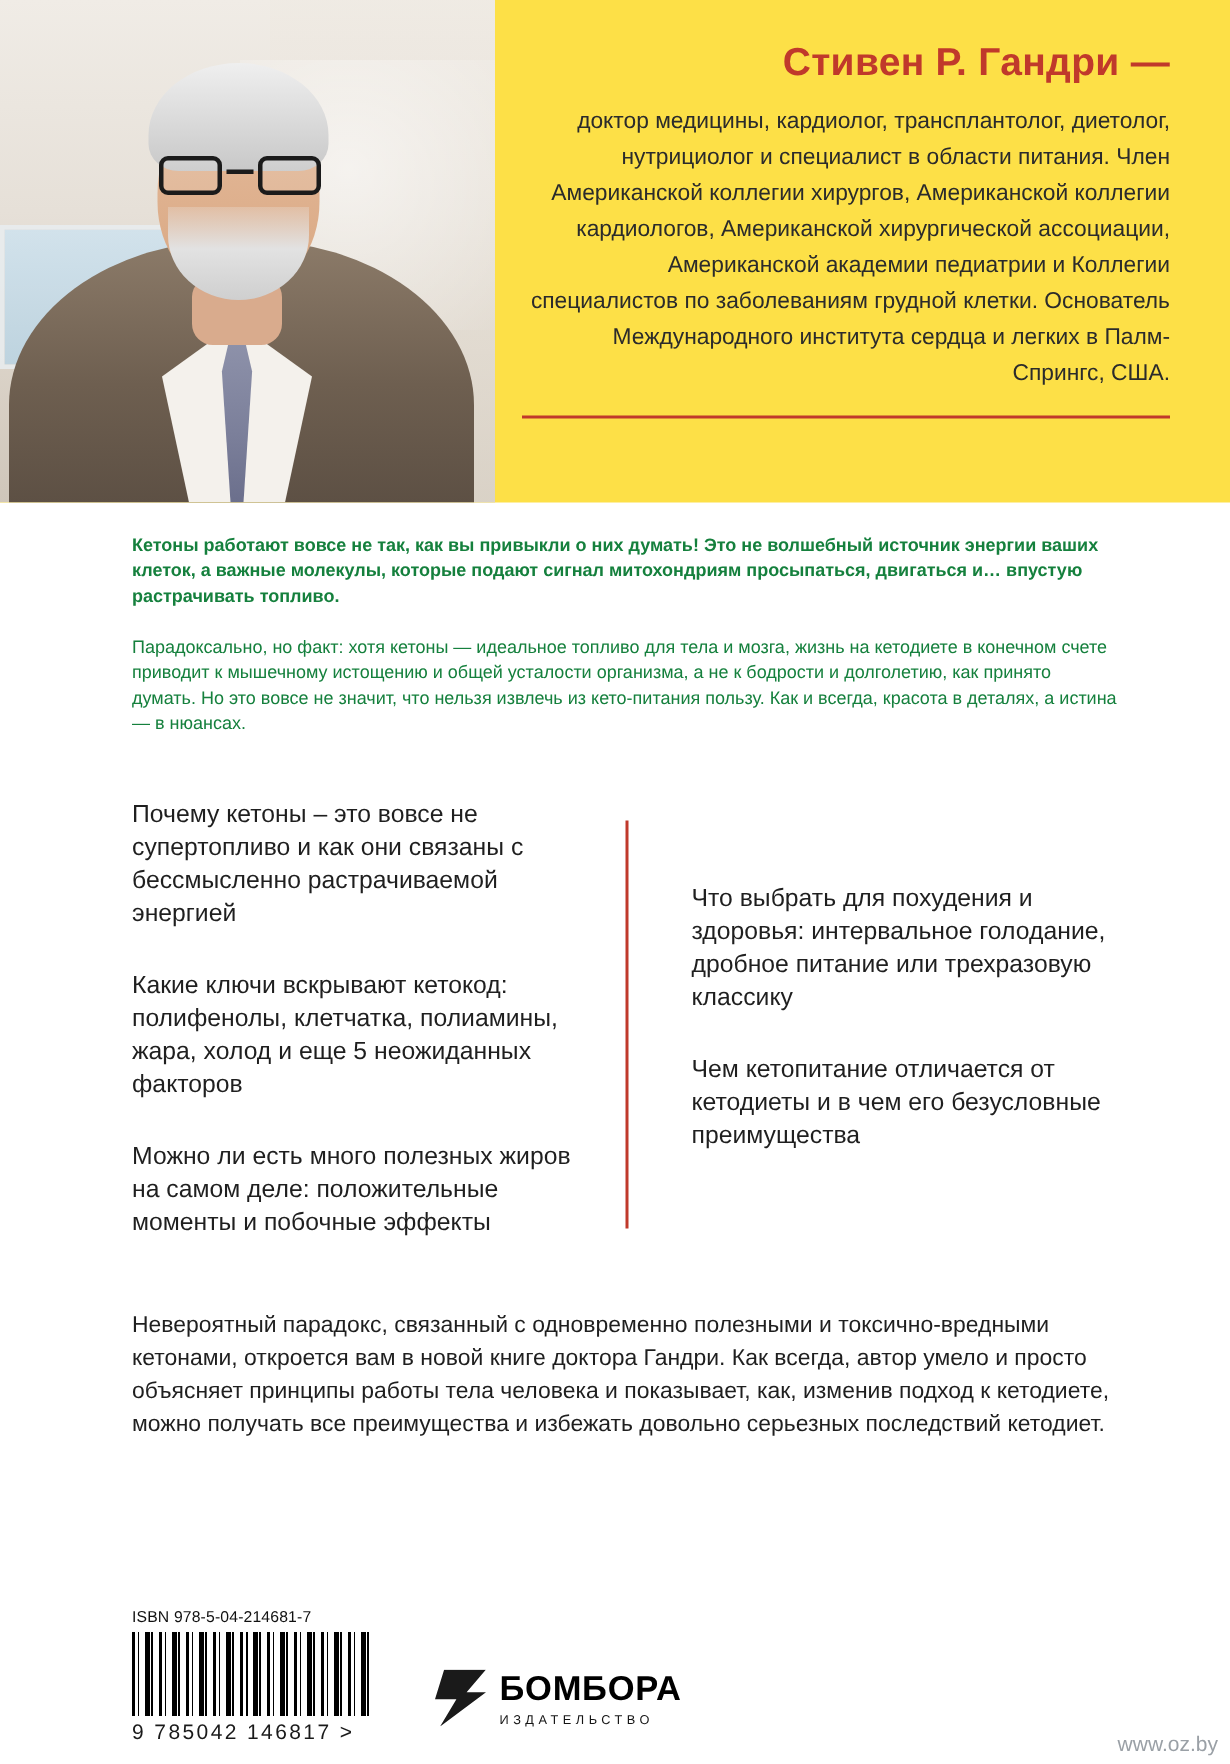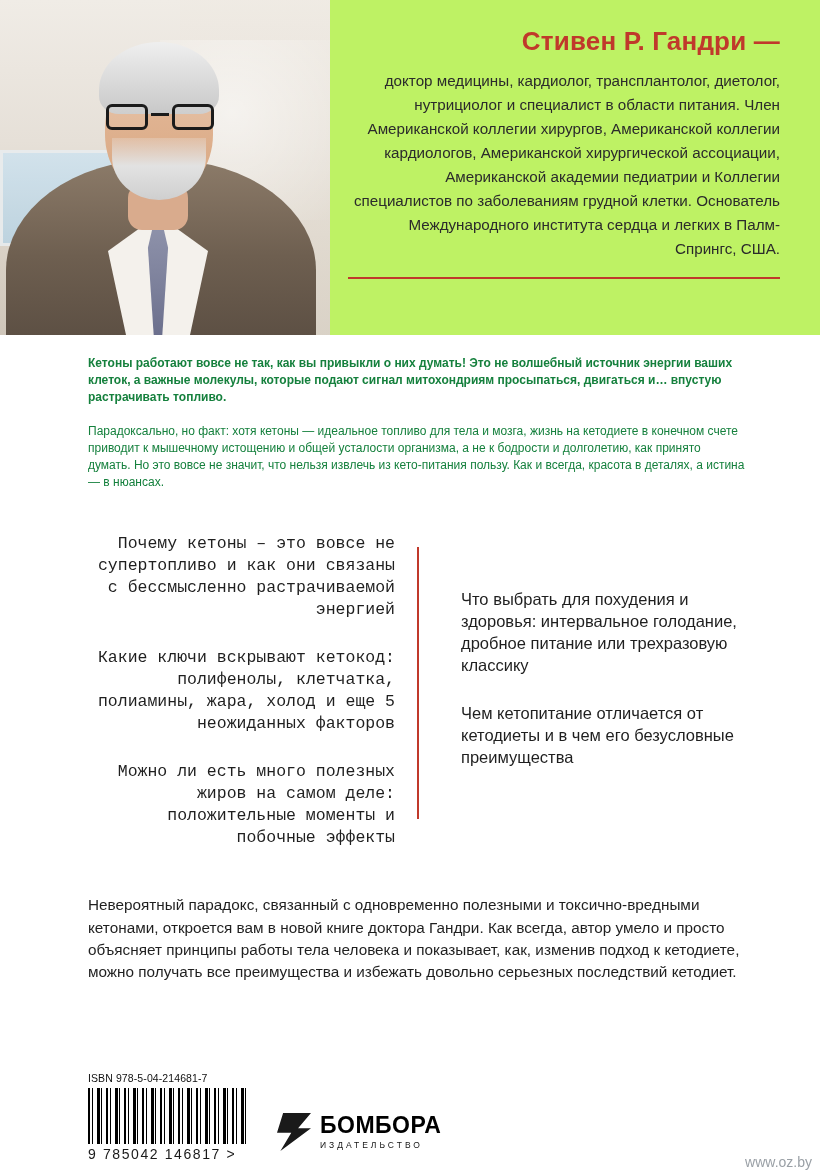--- a/index.html
+++ b/index.html
@@ -19,21 +19,21 @@
     position: relative;
     background: #ffffff;
   }
 
   
   .top {
     position: relative;
     height: 335px;
     width: 100%;
     display: flex;
-    background: #bef264;
+    background: #fde047;
   }
 
   .photo-wrap {
     position: relative;
     width: 330px;
     height: 335px;
     overflow: hidden;
     flex: 0 0 330px;
   }
   
@@ -179,23 +179,22 @@
     margin: 42px 74px 0 88px;
     position: relative;
   }
   .col {
     width: 50%;
     font-size: 16.5px;
     line-height: 1.33;
     color: #1f1f1f;
   }
   .col.left {
-    text-align: right;
+    text-align: left;
     padding-right: 22px;
-    font-family: Liberation Mono, monospace;
   }
   .col.right {
     text-align: left;
     padding-left: 44px;
     padding-top: 56px;
   }
   .col .block + .block { margin-top: 26px; }
   .divider-v {
     position: absolute;
     left: 50%;
@@ -213,21 +212,21 @@
     color: #1f1f1f;
   }
 
   
   .footer {
     position: absolute;
     left: 0; right: 0; bottom: 14px;
     padding: 0 30px 0 88px;
     display: flex;
     align-items: flex-end;
-    gap: 19px;
+    gap: 32px;
   }
   .isbn-block { width: 170px; }
   .isbn-text {
     font-size: 10.5px;
     color: #111;
     margin-bottom: 4px;
     letter-spacing: .1px;
   }
   .barcode {
     width: 160px;

